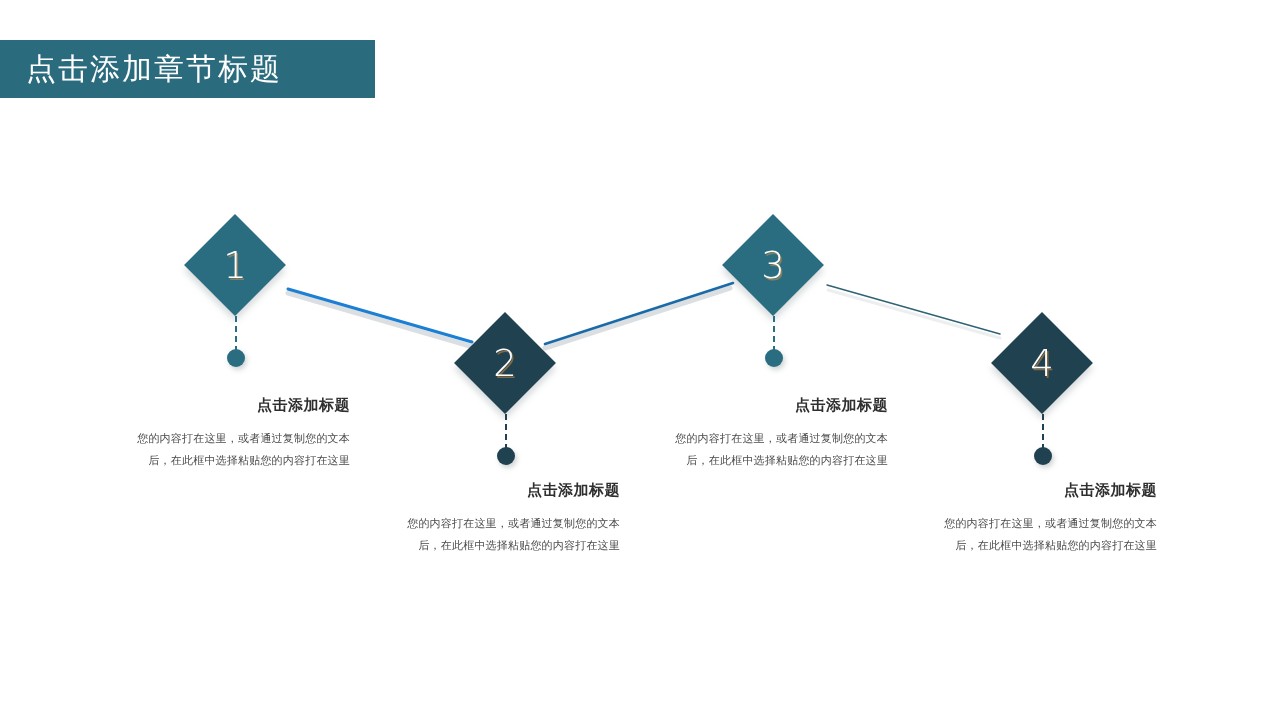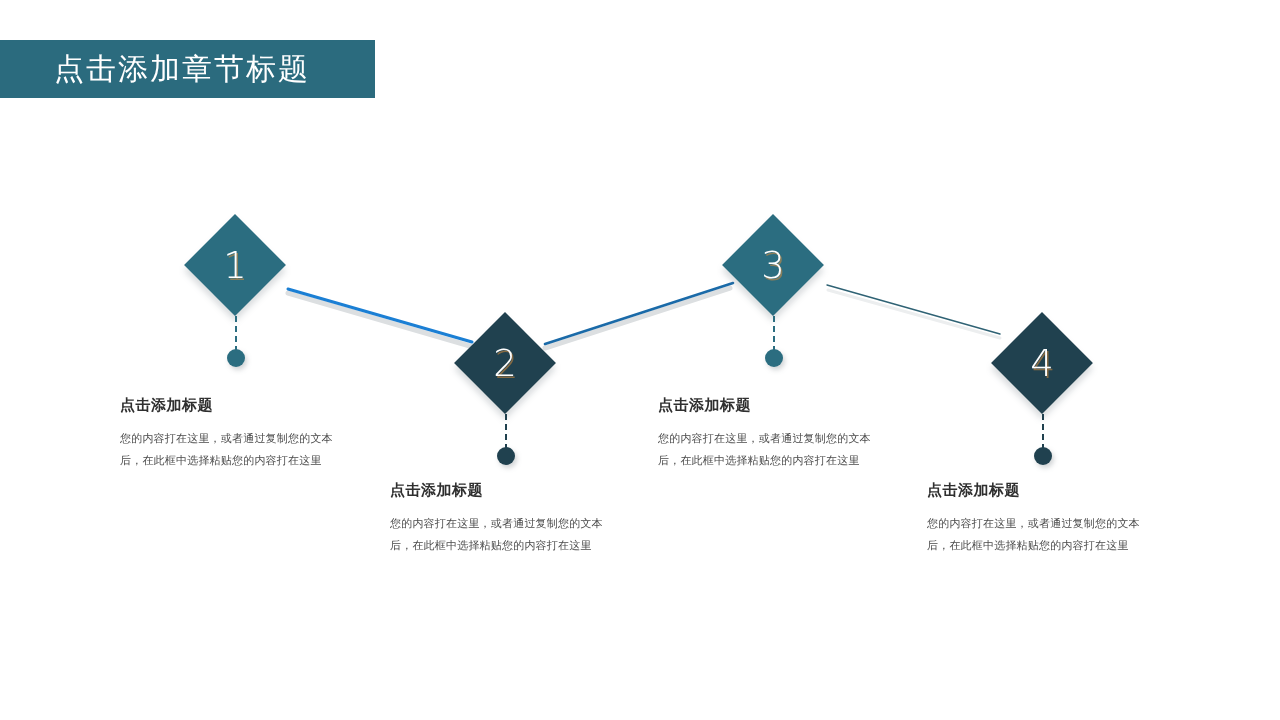--- a/index.html
+++ b/index.html
@@ -26,21 +26,20 @@
     display: flex;
     align-items: center;
   }
   .title-banner-text {
     color: #ffffff;
     font-size: 30px;
     letter-spacing: 2px;
     padding-left: 26px;
     font-weight: 400;
     line-height: 1;
-    margin-left: 28px;
   }
 
   
   .connector-layer {
     position: absolute;
     left: 0;
     top: 0;
     width: 1280px;
     height: 720px;
     pointer-events: none;
@@ -88,21 +87,21 @@
     border-radius: 50%;
     box-shadow: 2px 3px 5px rgba(120,130,135,0.35);
   }
   .dot-teal  { background: #2b6d80; }
   .dot-slate { background: #20414f; }
 
   
   .textblock {
     position: absolute;
     width: 230px;
-    text-align: left;
+    text-align: right;
   }
   .tb-heading {
     color: #2f2f2f;
     font-size: 15px;
     font-weight: bold;
     letter-spacing: 0.5px;
     margin-bottom: 14px;
     line-height: 1.2;
   }
   .tb-body {

